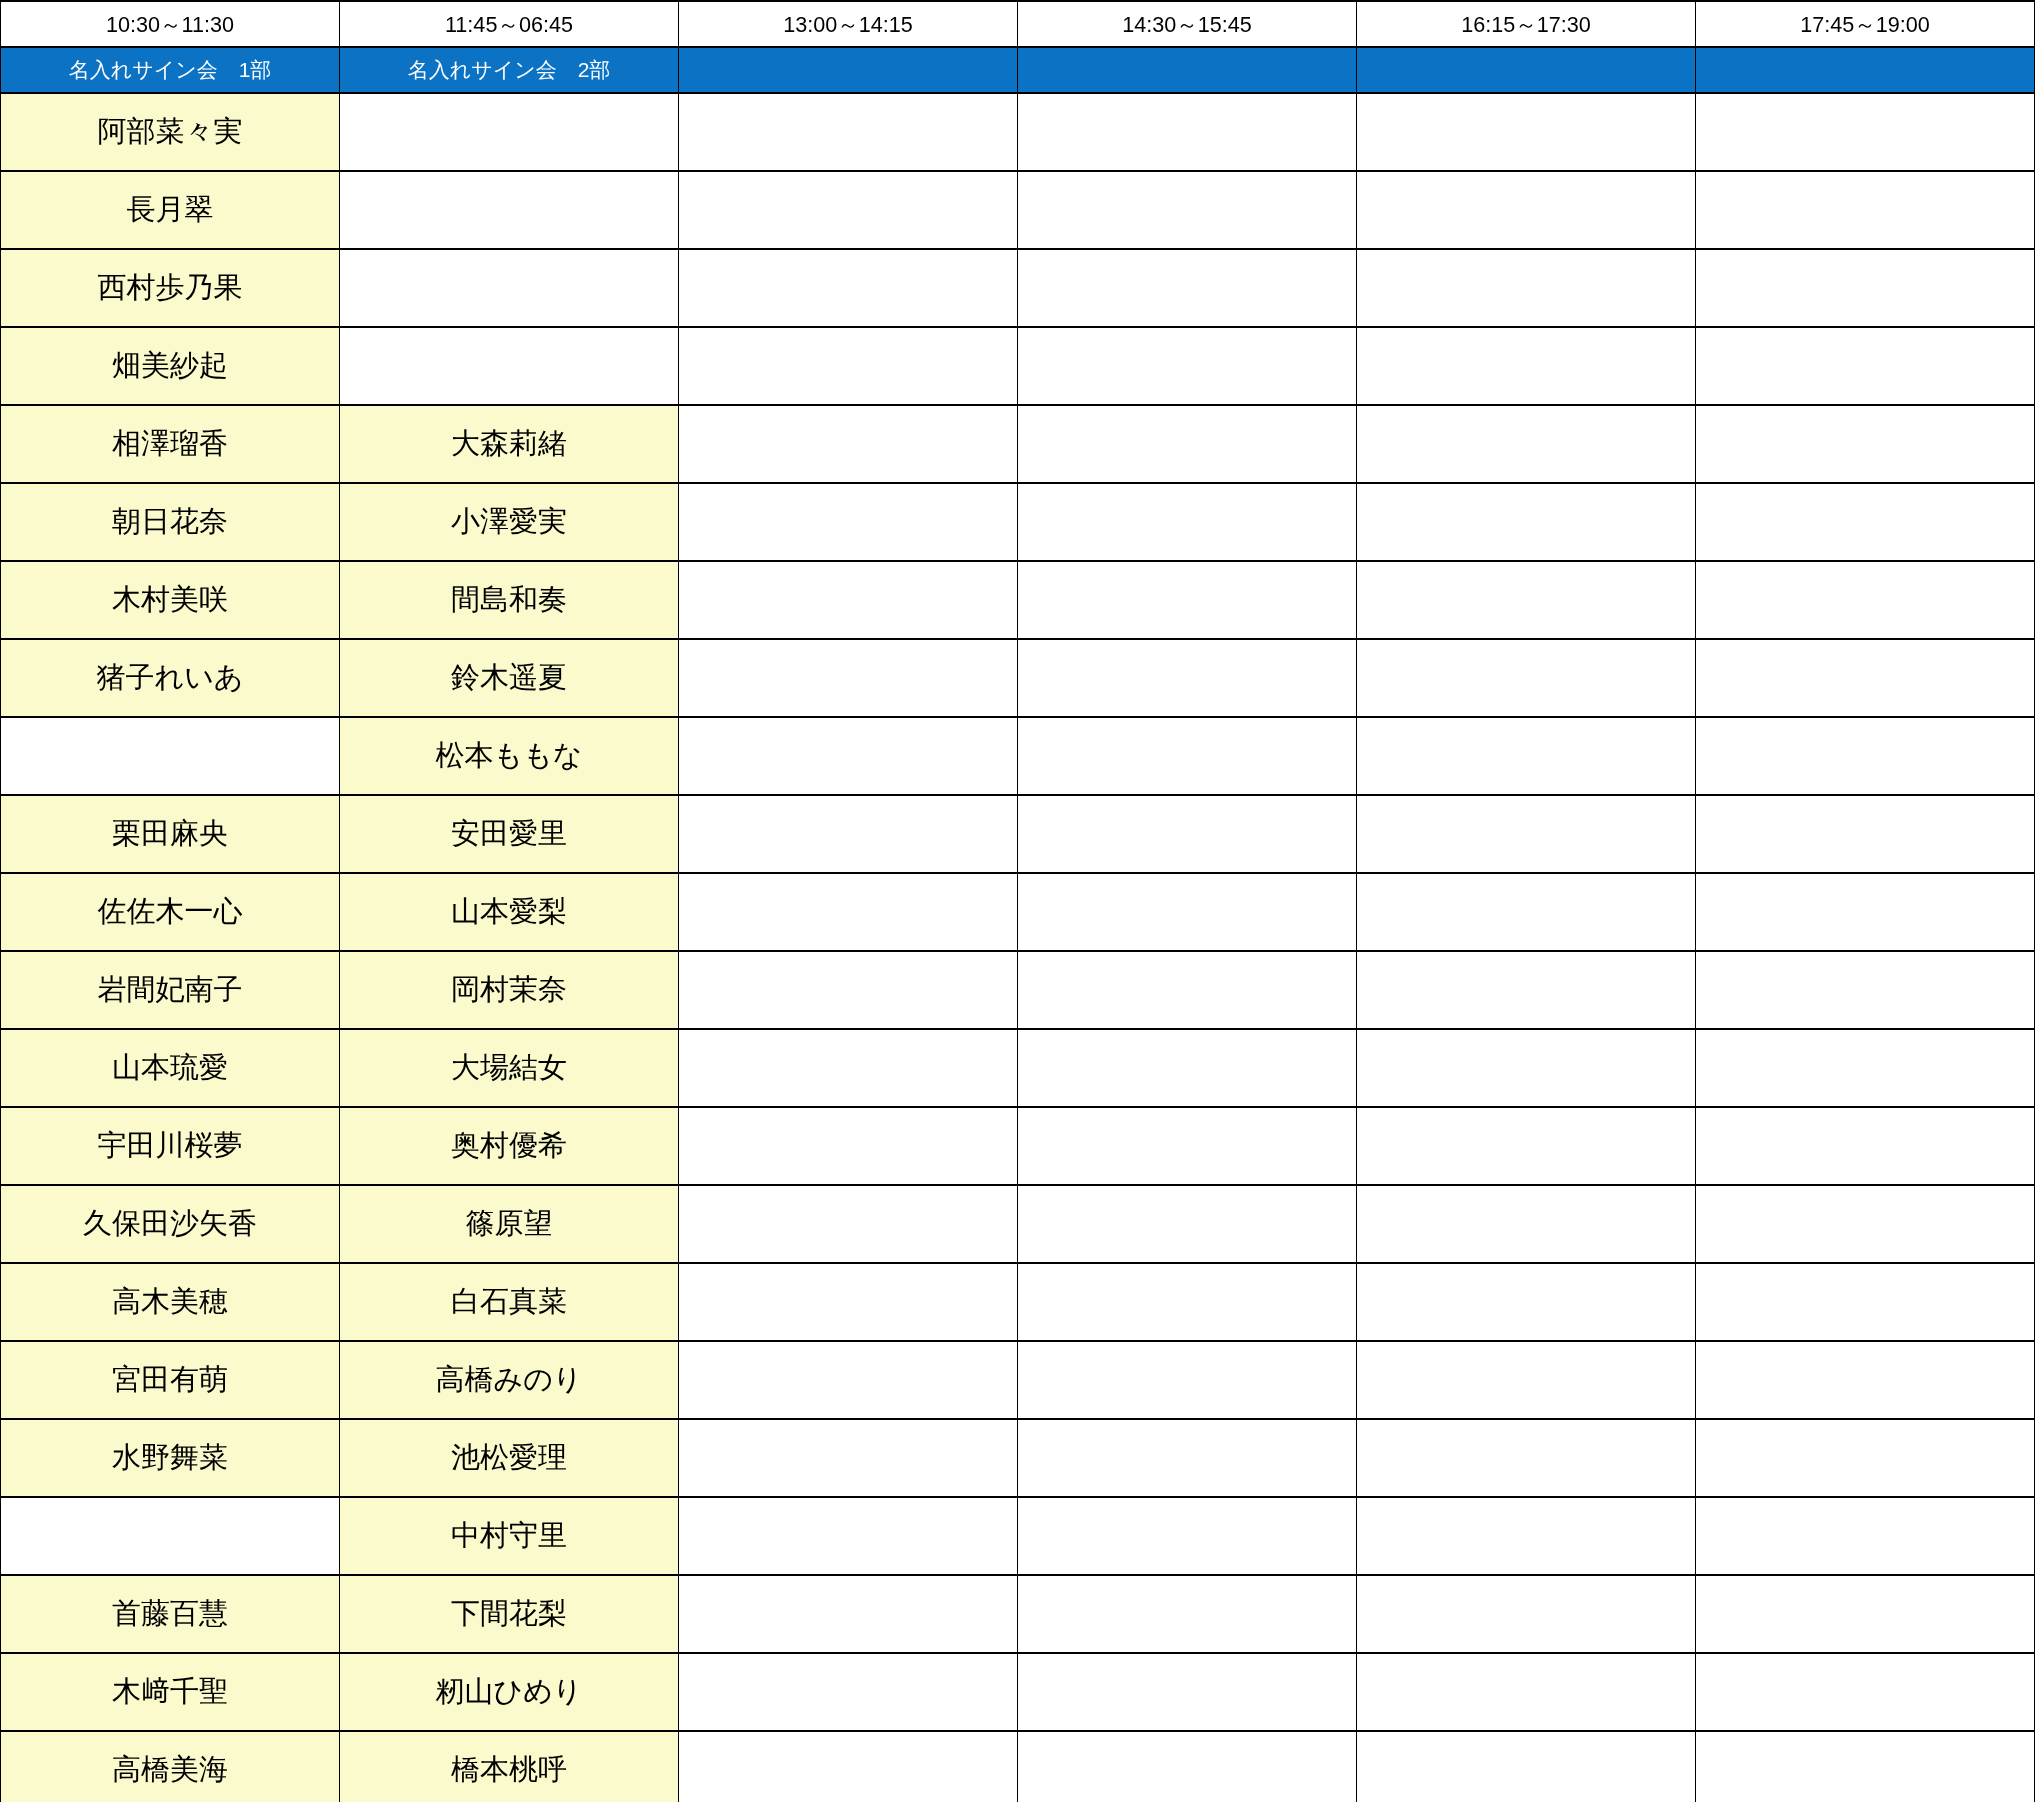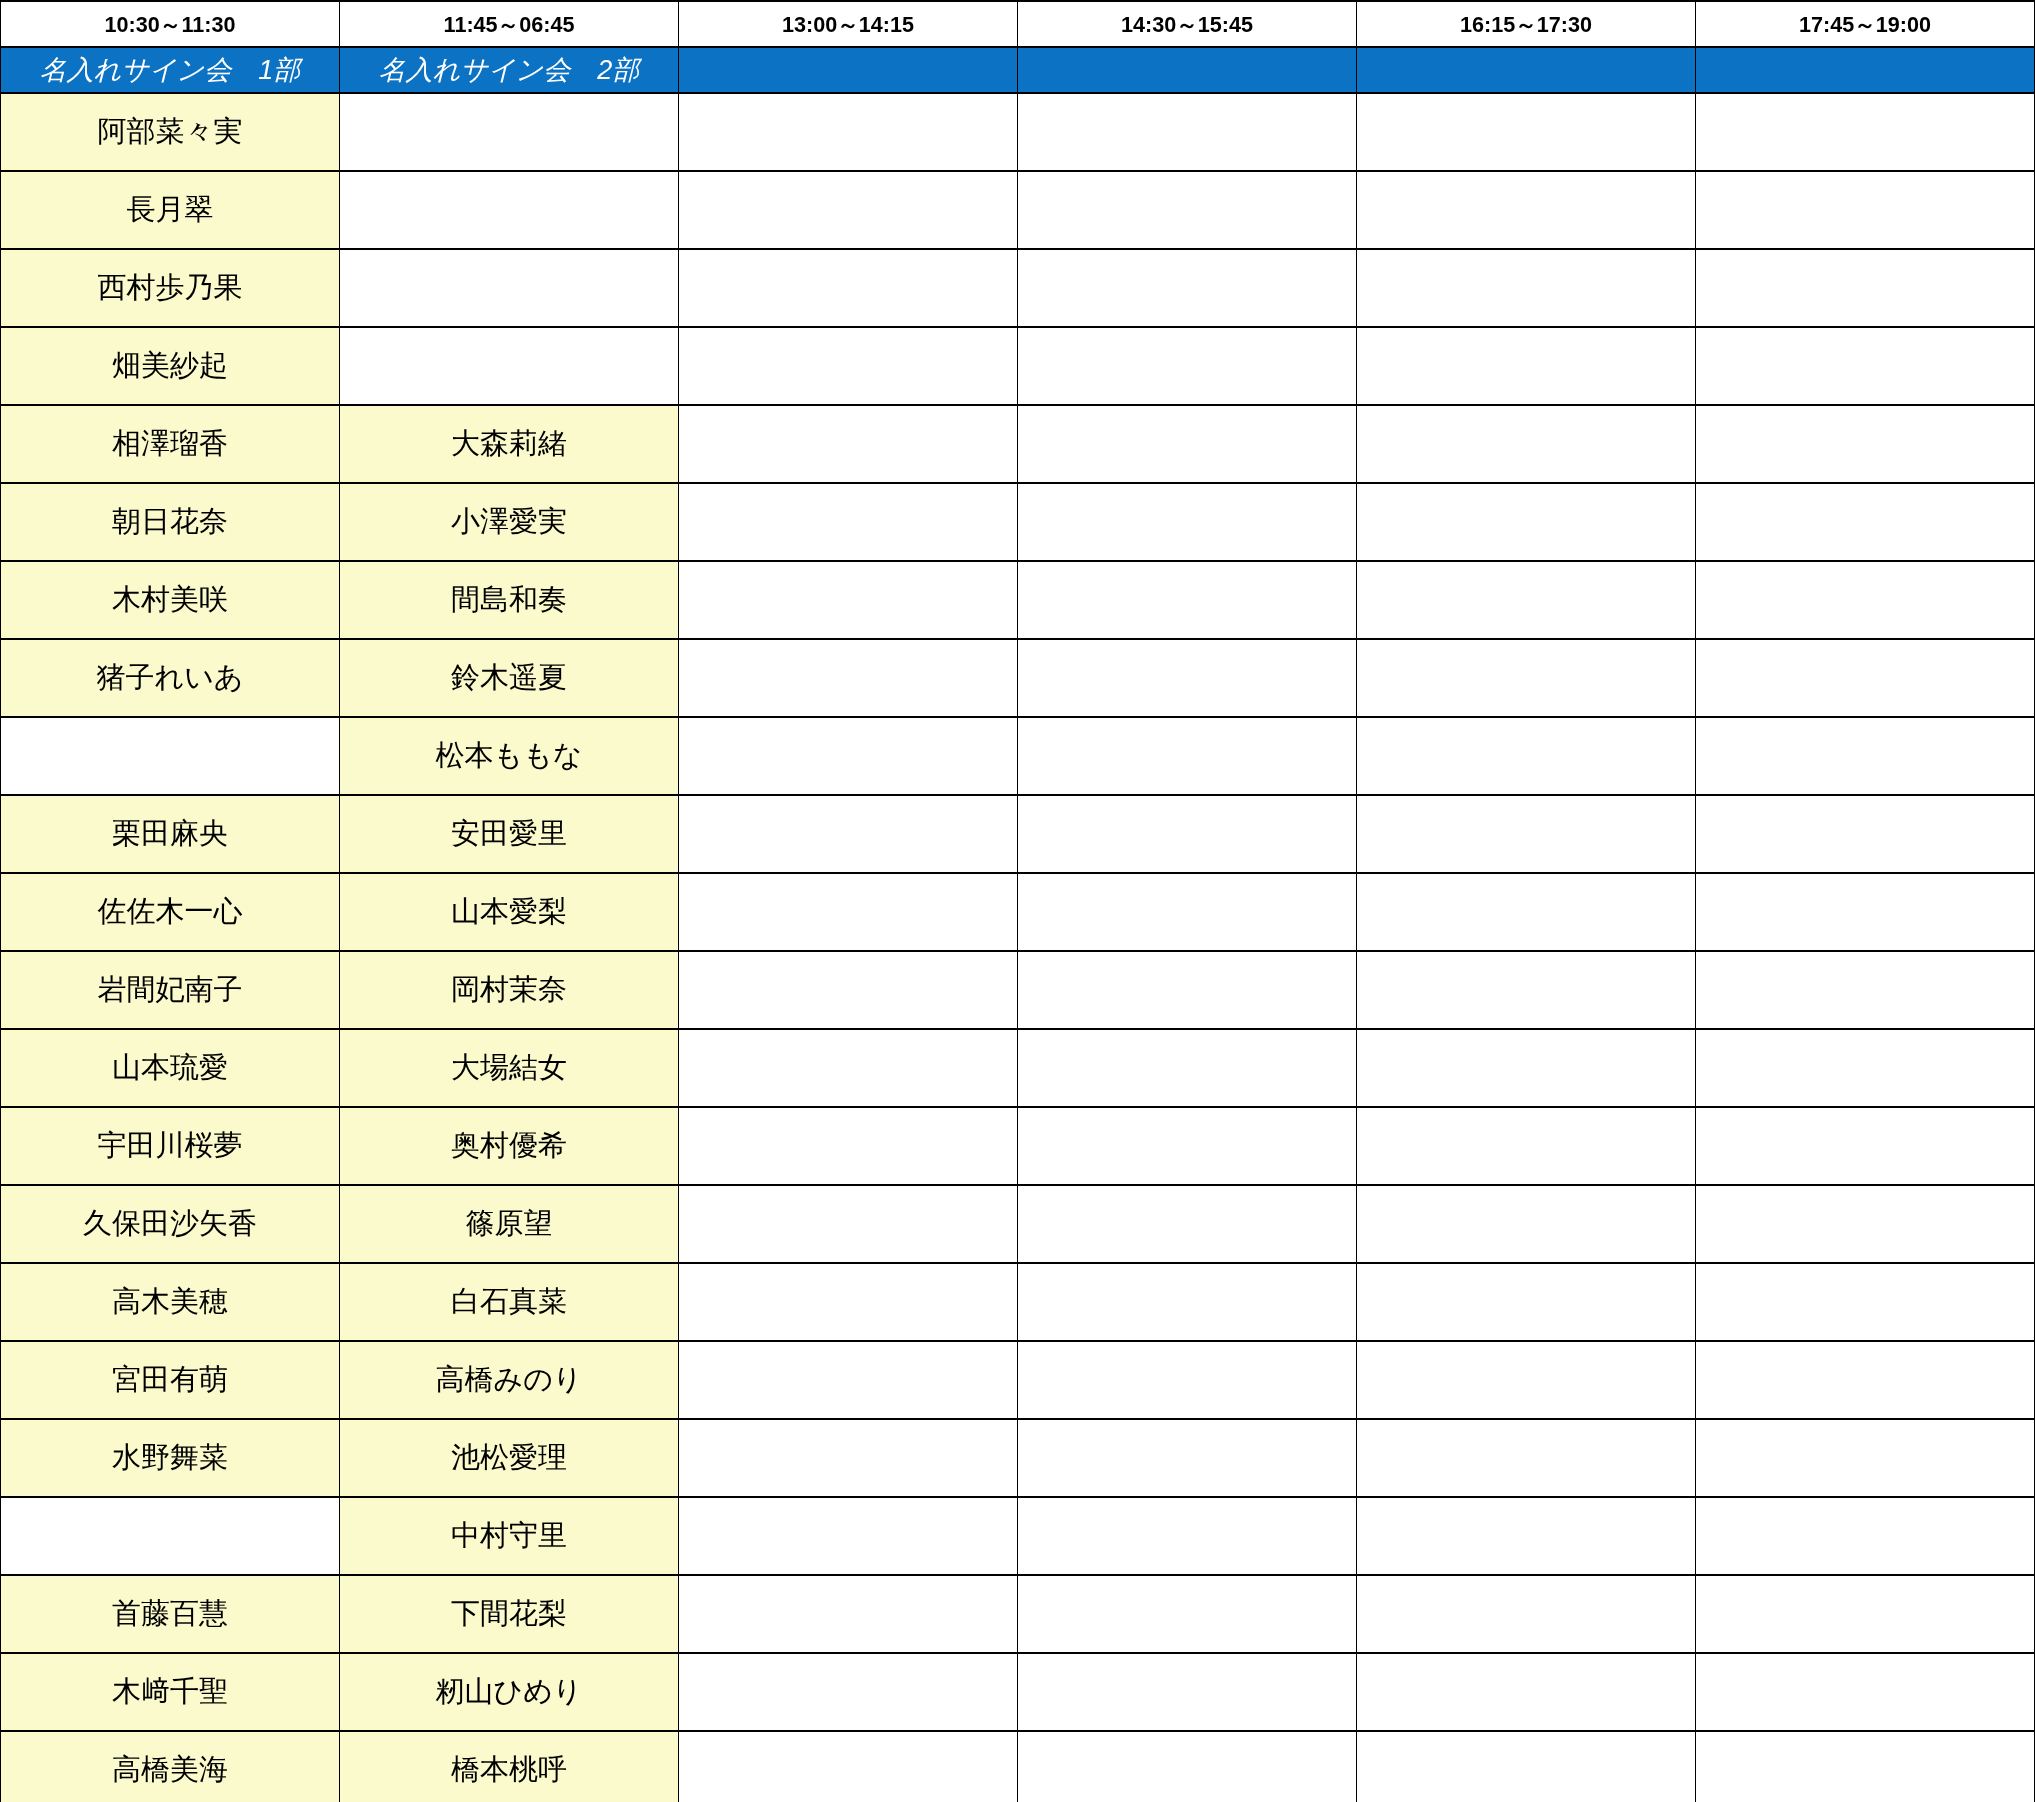--- a/index.html
+++ b/index.html
@@ -22,25 +22,25 @@
     border-left:1.8px solid var(--grid);
     border-right:1.8px solid var(--grid);
     border-top:2.4px solid var(--grid);
     border-bottom:2.4px solid var(--grid);
     text-align:center;vertical-align:middle;
     overflow:hidden;white-space:nowrap;
     color:#000000;
   }
   tr.time-row td{
     height:42px;background:#ffffff;
-    font-weight:bold;font-size:21.6px;color:#000000;
+    font-weight:normal;font-size:21.6px;color:#000000;
   }
   tr.event-row td{
     height:42px;background:var(--event-blue);
-    color:var(--event-text);font-size:27px;font-weight:400;font-style:italic;
+    color:var(--event-text);font-size:21px;font-weight:400;
   }
   tr.name-row td{
     height:74px;background:#ffffff;
     font-size:29px;font-weight:400;
   }
   tr.name-row td.filled{background:var(--cell-yellow);}
 </style>
 </head>
 <body>
 

